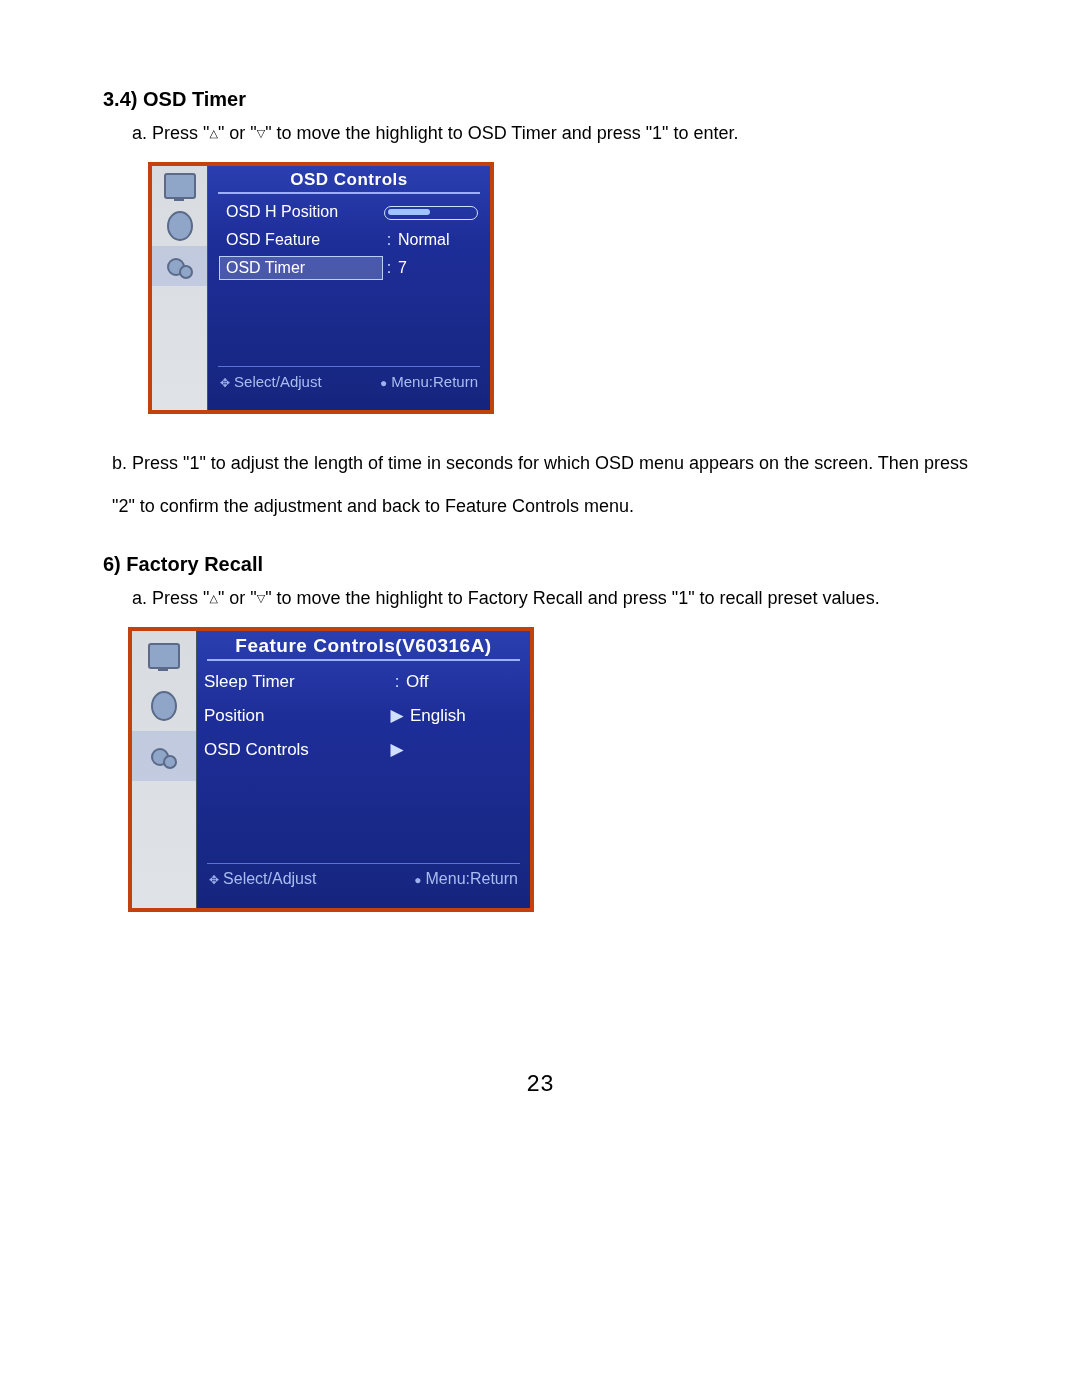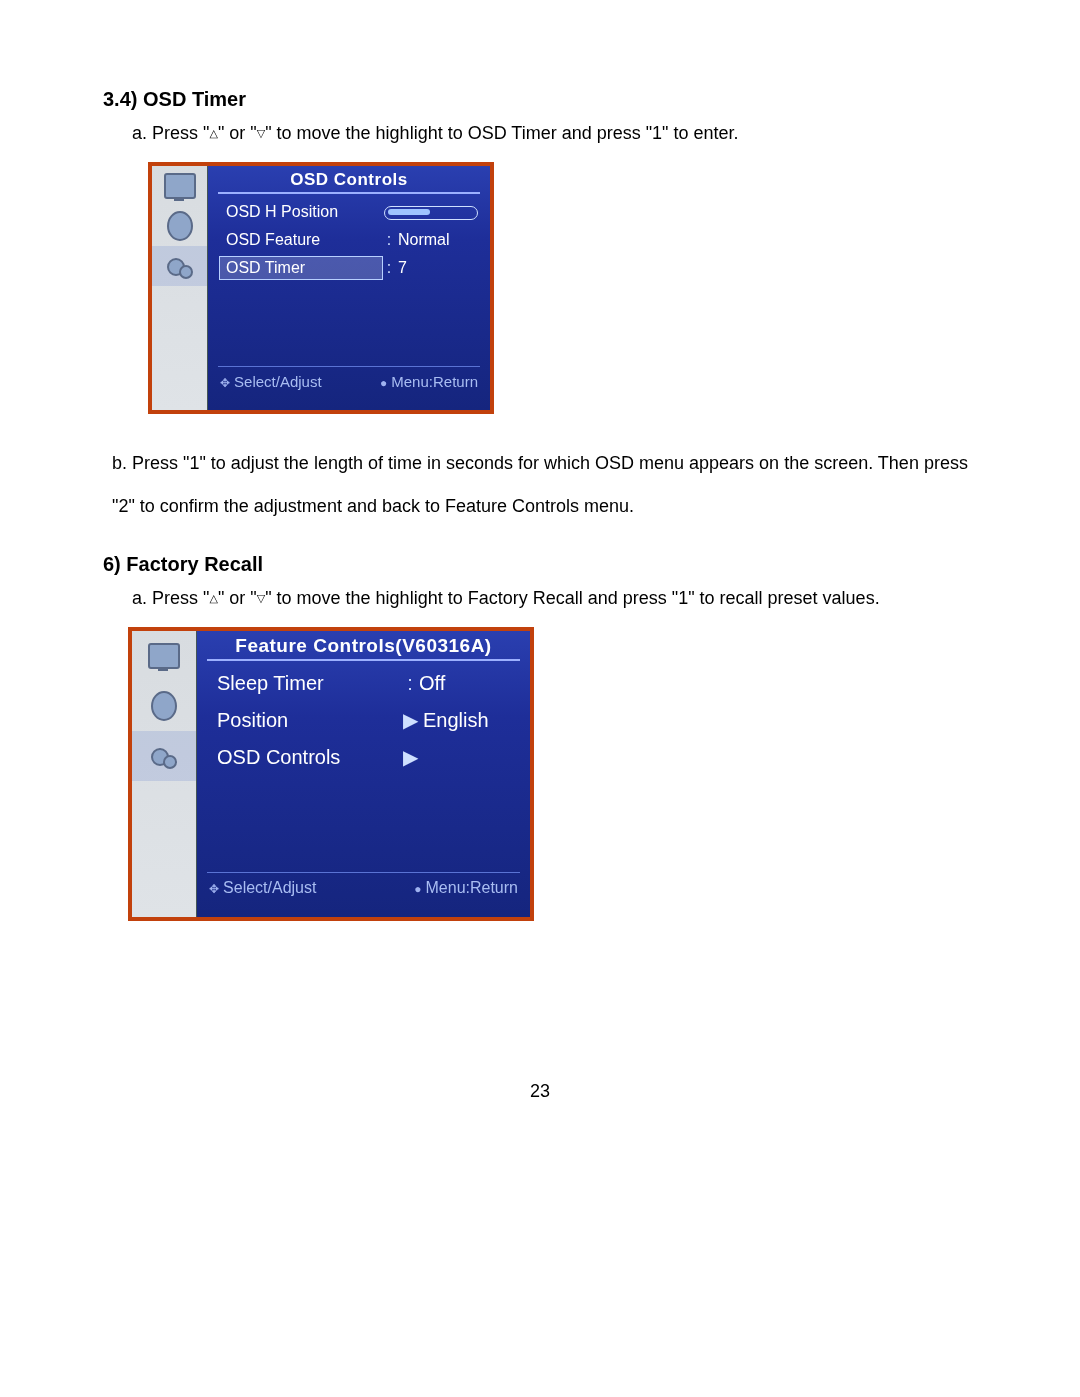--- a/index.html
+++ b/index.html
@@ -110,35 +110,35 @@
     font-size:15px; color:#a9bdf2;
     border-top:1px solid #5a73d4;
     margin: 0 10px;
     padding: 6px 2px 20px 2px;
   }
   .osd-footer .dot { font-size: 12px; color:#9fb2f0; margin-right:4px; }
   
   .osd2 .osd-icons { width: 64px; }
   .osd2 .osd-icon { height: 50px; }
   .osd2 .osd-title { font-size: 19px; }
-  .osd2 .osd-row { font-size: 20px; padding: 5px 14px; }
+  .osd2 .osd-row { font-size: 17px; padding: 5px 1px; }
   .osd2 .osd-row .label { flex-basis: 180px; }
   .osd2 .osd-spacer { height: 96px; }
   .osd2 .osd-footer { font-size:16px; }
   .submenu-arrow { color:#cfe0ff; margin-right:4px; }
   
   .ic-monitor{ width:28px;height:22px;border:2px solid #5a6a88;border-radius:3px;background:#8fa6c9;position:relative;}
   .ic-monitor::after{content:"";position:absolute;left:8px;top:22px;width:10px;height:4px;background:#5a6a88;}
   .ic-speaker{ width:22px;height:26px;border:2px solid #5a6a88;border-radius:50%;background:#8fa6c9;}
   .ic-gears{ width:26px;height:22px; position:relative;}
   .ic-gears::before,.ic-gears::after{content:"";position:absolute;border:2px solid #5a6a88;border-radius:50%;}
   .ic-gears::before{width:14px;height:14px;left:0;top:3px;background:#8fa6c9;}
   .ic-gears::after{width:10px;height:10px;left:12px;top:10px;background:#8fa6c9;}
   .page-number {
-    text-align:center; font-size:18px; margin-top: 160px;
+    text-align:center; font-size:23px; margin-top: 160px; font-family: Liberation Mono, monospace;
   }
 </style>
 </head>
 <body>
 
 <div class="page">
 
   <div class="section-heading">3.4) OSD Timer</div>
 
   <p class="body-text">

